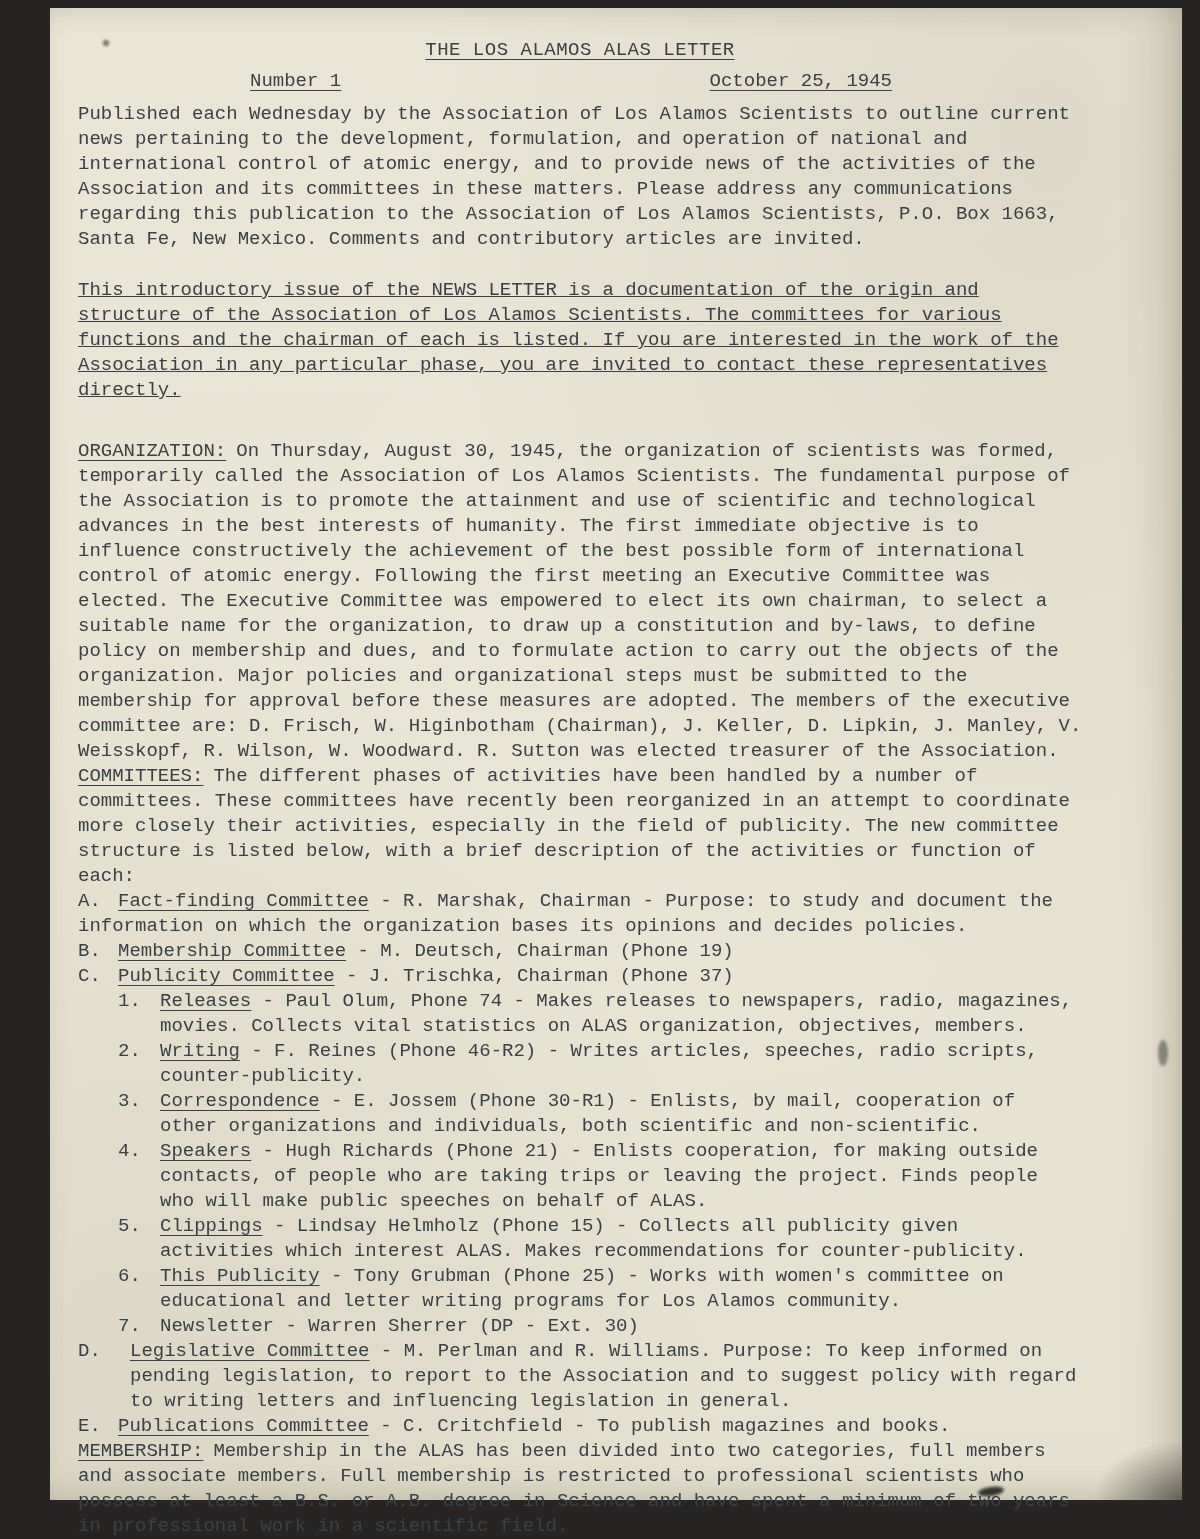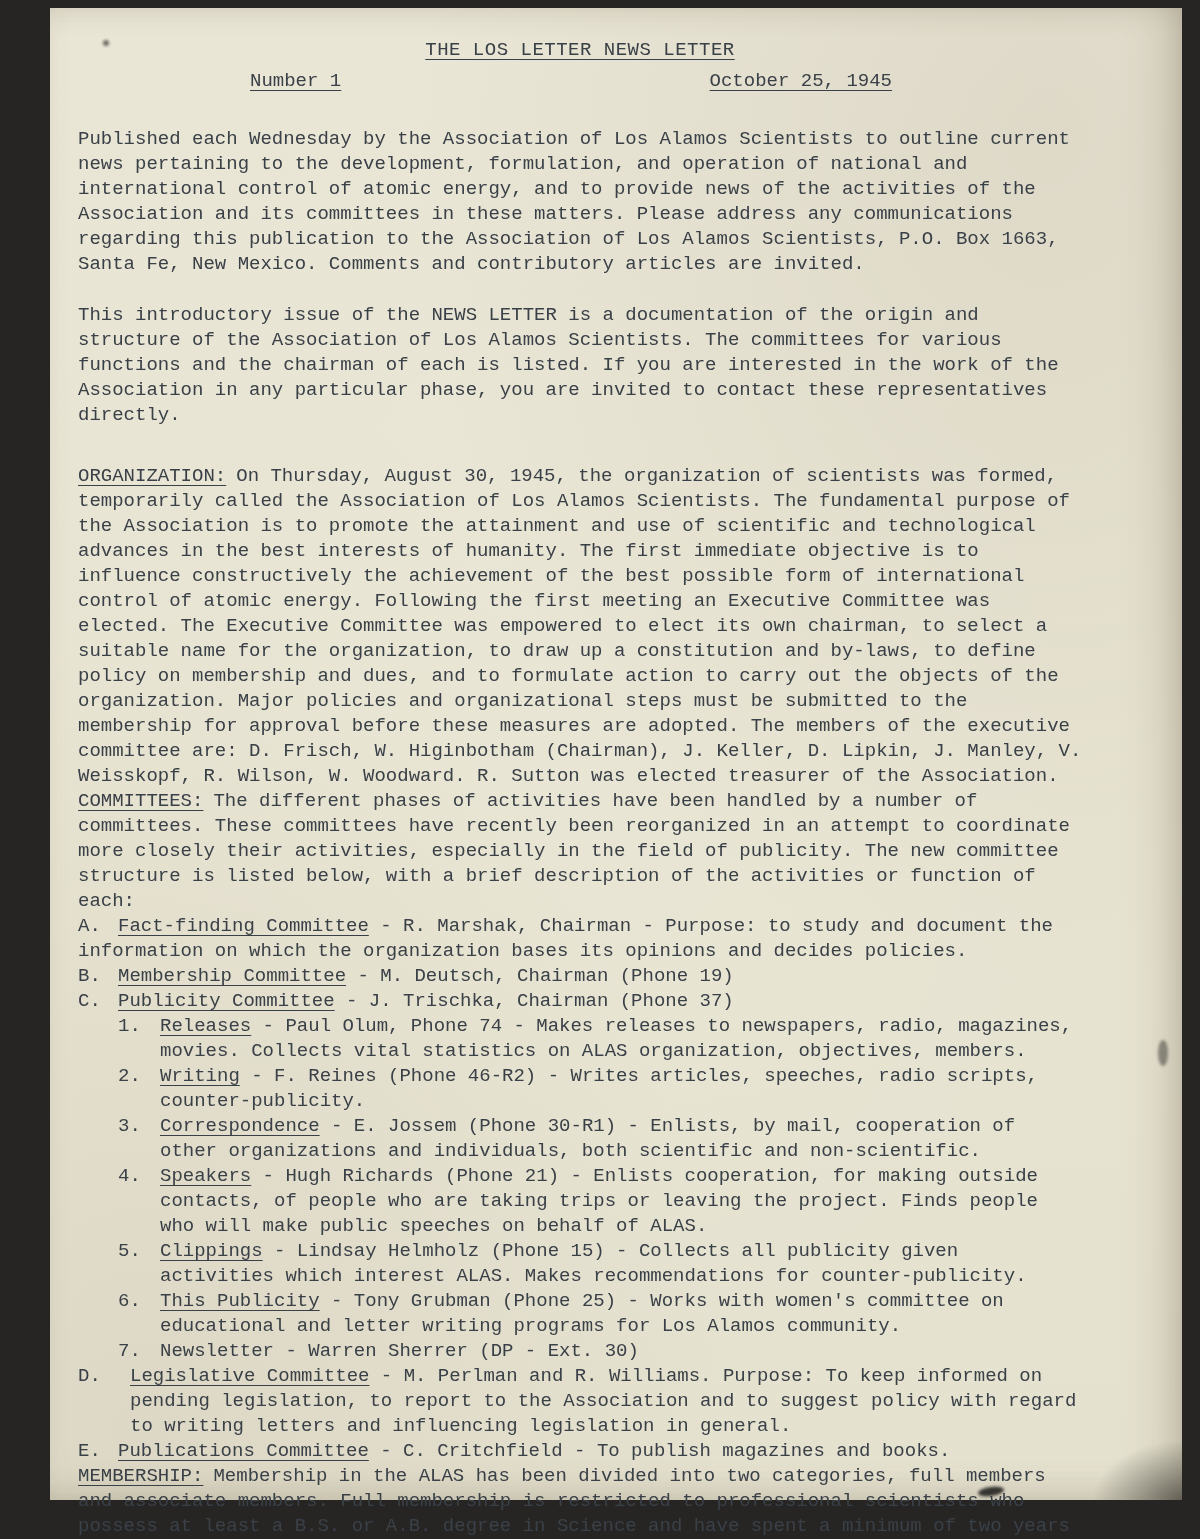--- a/index.html
+++ b/index.html
@@ -36,30 +36,30 @@
     text-align: center;
     text-decoration: underline;
     text-underline-offset: 4px;
     letter-spacing: 0.5px;
     margin-bottom: 6px;
   }
   .subhead {
     display: flex;
     justify-content: space-between;
     padding: 0 190px 0 172px;
-    margin-bottom: 33px;
+    margin-bottom: 8px;
   }
   .u {
     text-decoration: underline;
     text-underline-offset: 4px;
   }
   .heading { margin-right: 10px; margin-top: 16px; }
   p.para { margin: 0; }
   .m-b-26 { margin-bottom: 26px !important; }
-  .m-b-36 { margin-bottom: 36px !important; }
+  .m-b-36 { margin-bottom: 36px !important; text-decoration: underline; }
   .marker-inline {
     display: inline-block;
     width: 40px;
   }
   .item-row {
     display: flex;
   }
   .item-row .marker {
     flex: 0 0 40px;
   }
@@ -83,21 +83,21 @@
     width: 90px; height: 60px;
     background: radial-gradient(ellipse at 100% 100%, rgba(30,28,24,0.55), transparent 70%);
     pointer-events: none;
   }
 </style>
 </head>
 <body>
 
 <div class="paper">
 
-  <div class="title">THE LOS LETTER NEWS LETTER</div>
+  <div class="title">THE LOS ALAMOS ALAS LETTER</div>
 
   <div class="subhead">
     <span class="u">Number 1</span>
     <span class="u">October 25, 1945</span>
   </div>
 
   <p class="para m-b-26">Published each Wednesday by the Association of Los Alamos Scientists to outline current news pertaining to the development, formulation, and operation of national and international control of atomic energy, and to provide news of the activities of the Association and its committees in these matters.  Please address any communications regarding this publication to the Association of Los Alamos Scientists, P.O. Box 1663, Santa Fe, New Mexico.  Comments and contributory articles are invited.</p>
 
   <p class="para m-b-36">This introductory issue of the NEWS LETTER is a documentation of the origin and structure of the Association of Los Alamos Scientists.  The committees for various functions and the chairman of each is listed.  If you are interested in the work of the Association in any particular phase, you are invited to contact these representatives directly.</p>
 

